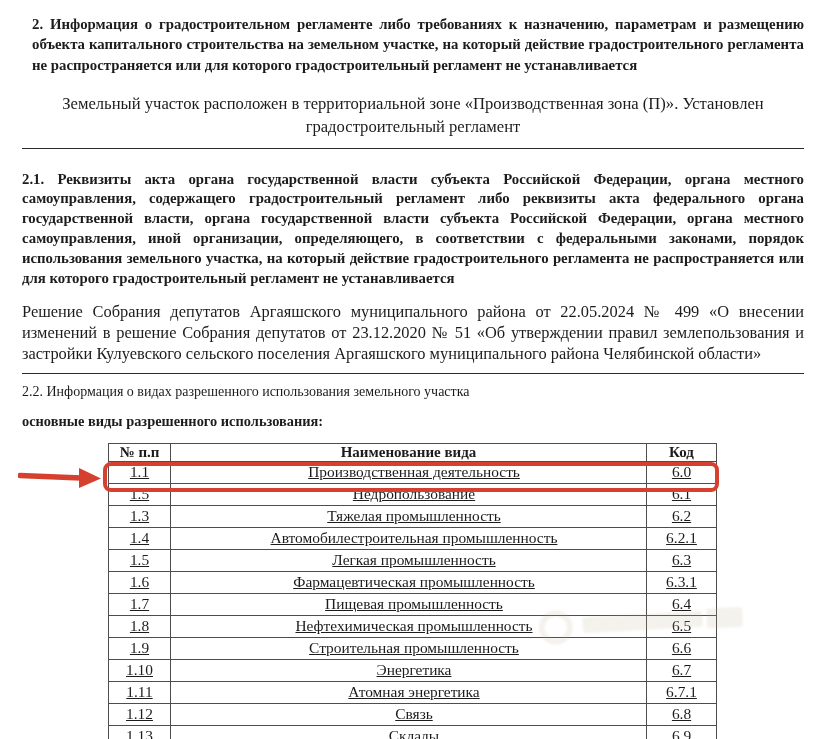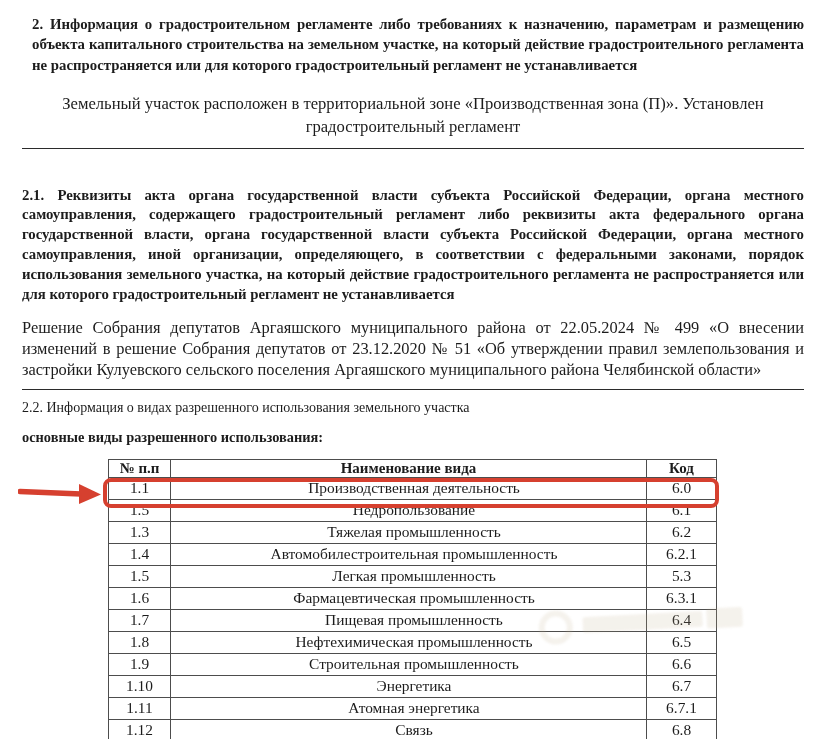--- a/index.html
+++ b/index.html
@@ -22,21 +22,21 @@
   }
   .zone-statement {
     margin-top: 17px;
     font-size: 16.6px;
     line-height: 1.4;
     text-align: center;
     padding-bottom: 9px;
     border-bottom: 1.4px solid #2b2b2b;
   }
   .sec21-title {
-    margin-top: 37px;
+    margin-top: 21px;
     font-weight: bold;
     font-size: 14.8px;
     line-height: 1.34;
     text-align: justify;
   }
   .act-details {
     margin-top: 12px;
     font-size: 16.4px;
     line-height: 1.3;
     text-align: justify;
@@ -75,20 +75,21 @@
     font-size: 15px;
     height: 17px;
     text-align: center;
     padding: 0 2px;
   }
   table.uses td {
     font-size: 15.4px;
     height: 22px;
     padding: 0 2px;
     text-align: center;
+    text-decoration: underline;
   }
   table.uses td.c-name {
     text-align: center;
     padding-left: 13px;
   }
 
   
   .row-highlight {
     position: absolute;
     left: -5px;
@@ -181,21 +182,21 @@
           <td>6.2</td>
         </tr>
         <tr>
           <td>1.4</td>
           <td class="c-name">Автомобилестроительная промышленность</td>
           <td>6.2.1</td>
         </tr>
         <tr>
           <td>1.5</td>
           <td class="c-name">Легкая промышленность</td>
-          <td>5.3</td>
+          <td>6.3</td>
         </tr>
         <tr>
           <td>1.6</td>
           <td class="c-name">Фармацевтическая промышленность</td>
           <td>6.3.1</td>
         </tr>
         <tr>
           <td>1.7</td>
           <td class="c-name">Пищевая промышленность</td>
           <td>6.4</td>

